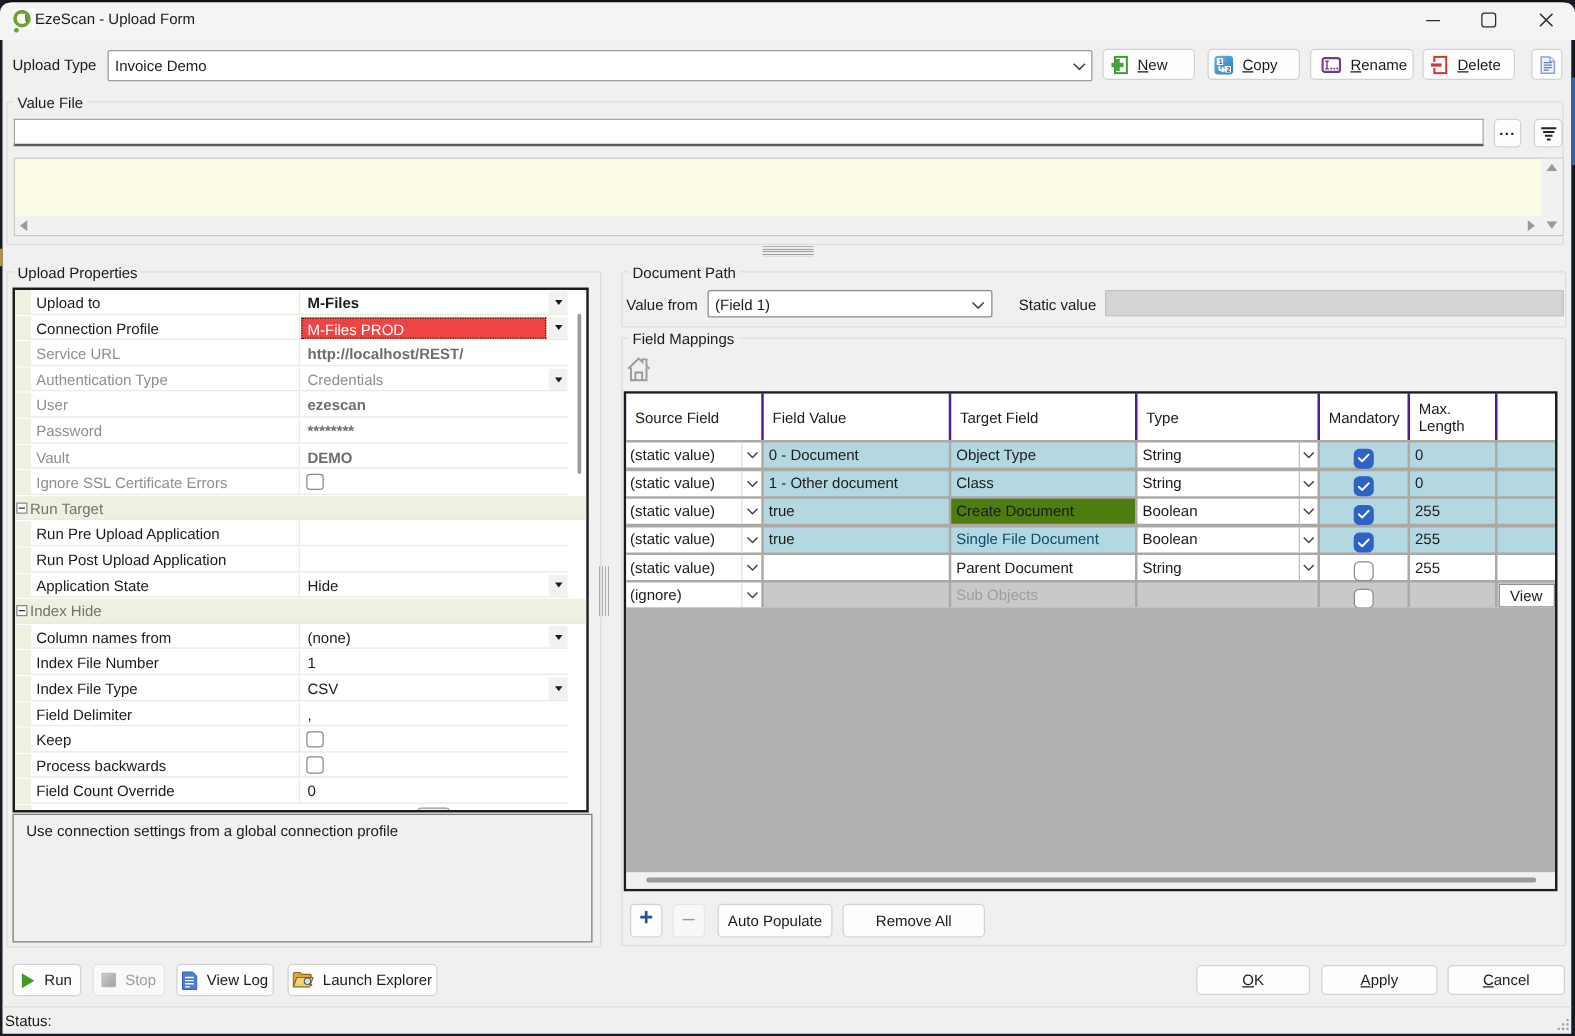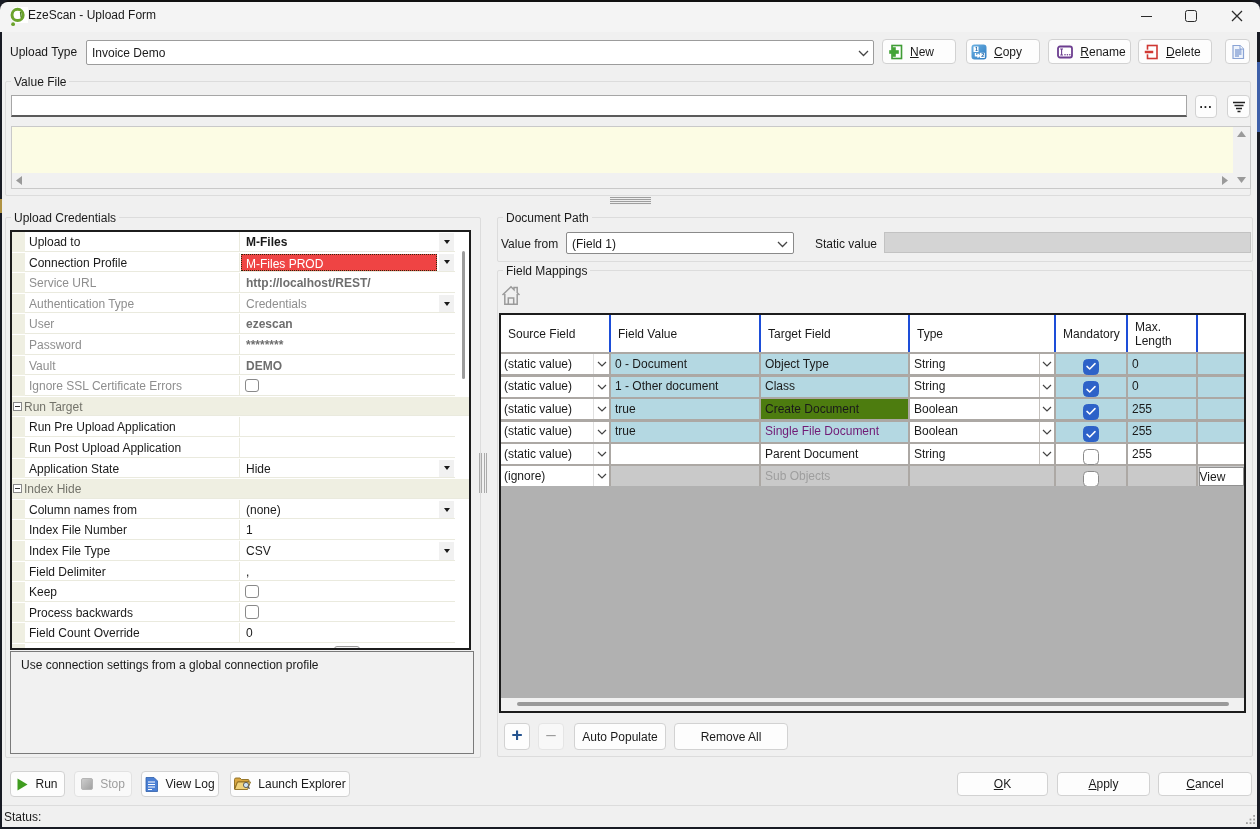--- a/index.html
+++ b/index.html
@@ -31,35 +31,35 @@
 .vgraybold{color:#6e6e6e;font-weight:bold}
 .vgray{color:#8e8e8e}
 .dd{position:absolute;left:427px;top:1px;width:15px;height:17.6px;background:#f1f1f1;display:flex;align-items:center;justify-content:center}
 .dd i{display:block;width:0;height:0;border-left:3.5px solid transparent;border-right:3.5px solid transparent;border-top:4px solid #1a1a1a}
 .cb{position:absolute;left:5px;top:2.6px;width:13.5px;height:13.5px;background:#fff;border:1px solid #898989;border-radius:3px}
 .selcell{position:absolute;left:1px;top:1px;width:196px;height:17.6px;background:#ef4444;border:1px dotted #30290a;color:#fff;padding:2px 0 0 4px}
 #gsbar{position:absolute;left:443px;top:0;width:14px;height:416px;background:#fff}
 #gsthumb{position:absolute;left:6.5px;top:19px;width:3.5px;height:128px;background:#9c9c9c;border-radius:2px}
 
 #tbl{position:absolute;left:499px;top:313px;width:747px;height:400px;border:2px solid #1c1c1c;background:#fff}
-#thead{position:absolute;left:0;top:0;width:743px;height:37px;background:#1d4ed8;display:flex;column-gap:2px}
+#thead{position:absolute;left:0;top:0;width:743px;height:37px;background:#4c1d95;display:flex;column-gap:2px}
 #thead span{background:#fff;display:flex;align-items:center;padding-left:7px;font-size:12px}
 #rowsbg{position:absolute;left:0;top:37px;width:743px;height:134.2px;background:#aca8a4}
 .trow{position:absolute;left:0;width:743px;height:20px;display:flex;column-gap:2px}
 .tc{height:20px;padding:2.5px 0 0 4px;font-size:12px;color:#1a1a1a;position:relative}
 .c0{width:108px}.c1{width:148px}.c2{width:147px}.c3{width:144px}.c4{width:70px;padding-left:0}.c5{width:68px}.c6{width:46px;padding:0}
 .tctext{position:absolute;left:3px;top:2.5px}
 .srcdd{position:absolute;right:0;top:0;width:16px;height:20px;border-left:1px solid #e0e0e0;display:flex;align-items:center;justify-content:center}
 .tdd{position:absolute;right:0;top:0;width:15px;height:20px;border-left:1px solid #c4c0bc;display:flex;align-items:center;justify-content:center}
 .tcb{display:inline-block;width:16px;height:16px;margin-top:2px;background:#fff;border:1px solid #8a8a8a;border-radius:4.5px}
 .tcb.on{background:#2d62c8;border-color:#2d62c8;display:inline-flex;align-items:center;justify-content:center}
 #tempty{position:absolute;left:0;top:171.4px;width:743px;height:211.6px;background:#b1b1b1}
 #tscroll{position:absolute;left:0;top:383px;width:743px;height:13px;background:#f1f1f1}
 #tsthumb{position:absolute;left:16px;top:4px;width:712px;height:3.5px;background:#9a9a9a;border-radius:2px}
-.viewbtn{display:inline-block;margin-top:0.5px;width:45px;height:19px;background:#fff;border:1px solid #919191;font-size:12px;text-align:left;padding-top:2px}
+.viewbtn{display:inline-block;margin-top:0.5px;width:45px;height:19px;background:#fff;border:1px solid #919191;font-size:12px;text-align:center;padding-top:2px}
 </style></head><body>
 
 <div id="win"></div>
 <div id="goldstrip"></div>
 <div class="abs" style="left:1257px;top:62px;width:3px;height:70px;background:#3d5fa8"></div>
 
 <div id="title"></div>
 <svg class="abs" style="left:9px;top:5px" width="20" height="23" viewBox="0 0 20 23">
   <rect x="5" y="2" width="14" height="16" fill="#fff"></rect>
   <circle cx="8.6" cy="9.9" r="5.6" fill="#fff" stroke="#6ba32c" stroke-width="2.9"></circle>
@@ -157,21 +157,21 @@
 <svg class="abs" style="left:16px;top:176px" width="6" height="9" viewBox="0 0 6 9">
     <path d="M0 4.5 L6 0 L6 9 Z" fill="#9a9a9a"></path>
   </svg>
 <svg class="abs" style="left:1222px;top:176px" width="6" height="9" viewBox="0 0 6 9">
     <path d="M6 4.5 L0 0 L0 9 Z" fill="#9a9a9a"></path>
   </svg>
 
 <div class="abs" style="left:610px;top:197px;width:41px;height:8px;background:repeating-linear-gradient(180deg,#9e9e9e 0,#9e9e9e 1px,#ededed 1px,#ededed 2px)"></div>
 
 <div class="gbox" style="left:5px;top:217px;width:476px;height:541px"></div>
-<div class="glabel" style="left:11px;top:211px">Upload Credentials</div>
+<div class="glabel" style="left:11px;top:211px">Upload Properties</div>
 
 <div id="grid">
 <div id="gsbar">
       <div id="gsthumb"></div>
     </div>
 <div class="grow" style="top:0.0px">
       <span class="margincell"></span>
       <span class="lb">Upload to</span>
       <span class="vcell">
         <span class="vtext bold">M-Files</span>
@@ -486,21 +486,21 @@
 <div class="trow" style="top:106.6px">
 <span class="tc c0" style="background:#fff">
         <span class="tctext">(static value)</span>
         <span class="srcdd">
           <svg width="10" height="6" viewBox="0 0 10 6">
             <path d="M1 1 L5 5 L9 1" stroke="#444" stroke-width="1.2" fill="none"></path>
           </svg>
         </span>
       </span>
 <span class="tc c1" style="background:#b4d8e2">true</span>
-<span class="tc c2" style="background:#b4d8e2;color:#701a75">Single File Document</span>
+<span class="tc c2" style="background:#b4d8e2;color:#0c4a6e">Single File Document</span>
 <span class="tc c3" style="background:#fff">Boolean<span class="tdd">
           <svg width="10" height="6" viewBox="0 0 10 6">
             <path d="M1 1 L5 5 L9 1" stroke="#444" stroke-width="1.2" fill="none"></path>
           </svg>
         </span></span>
 <span class="tc c4" style="background:#b4d8e2;text-align:center"><span class="tcb on">
           <svg width="10" height="9" viewBox="0 0 10 9">
             <path d="M1 4.4 L3.7 7 L9 1.6" stroke="#fff" stroke-width="1.5" fill="none" stroke-linecap="round" stroke-linejoin="round"></path>
           </svg>
         </span></span>

